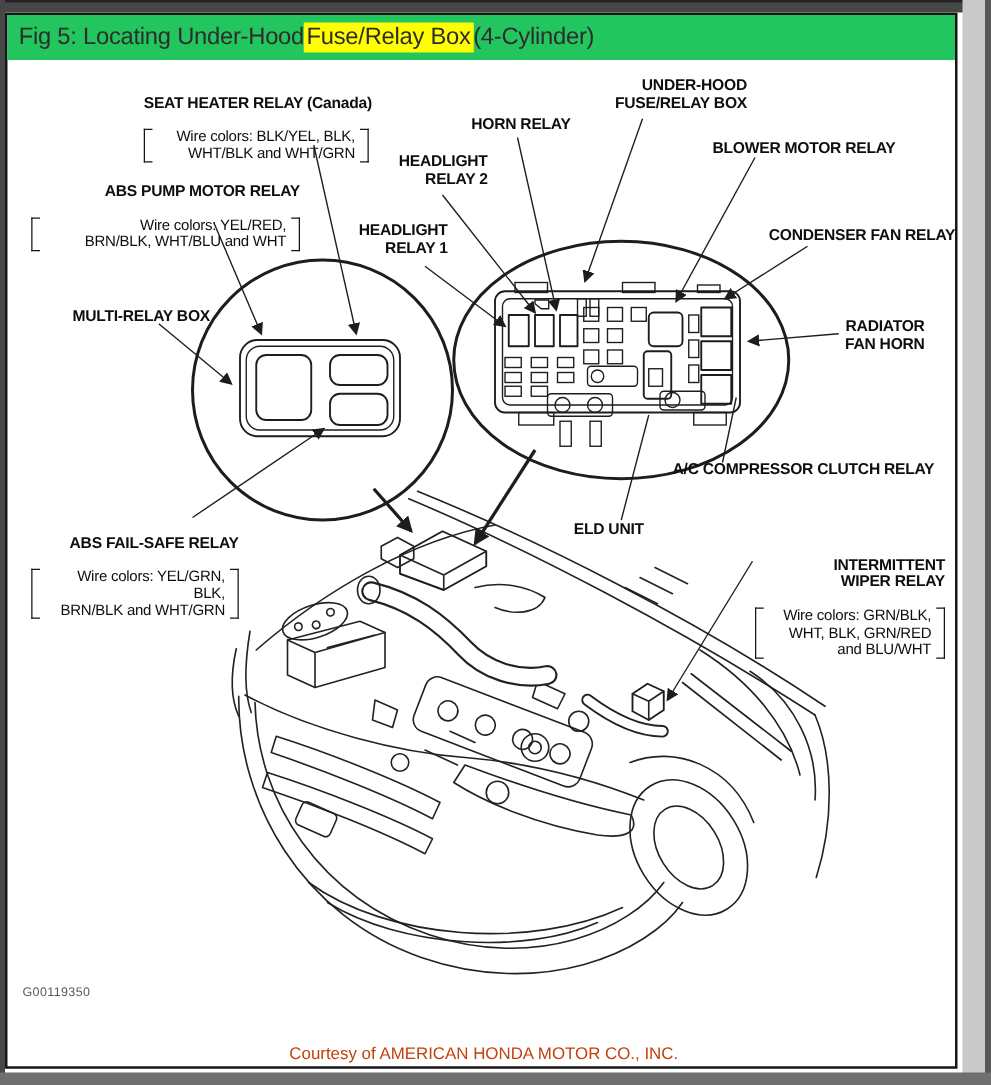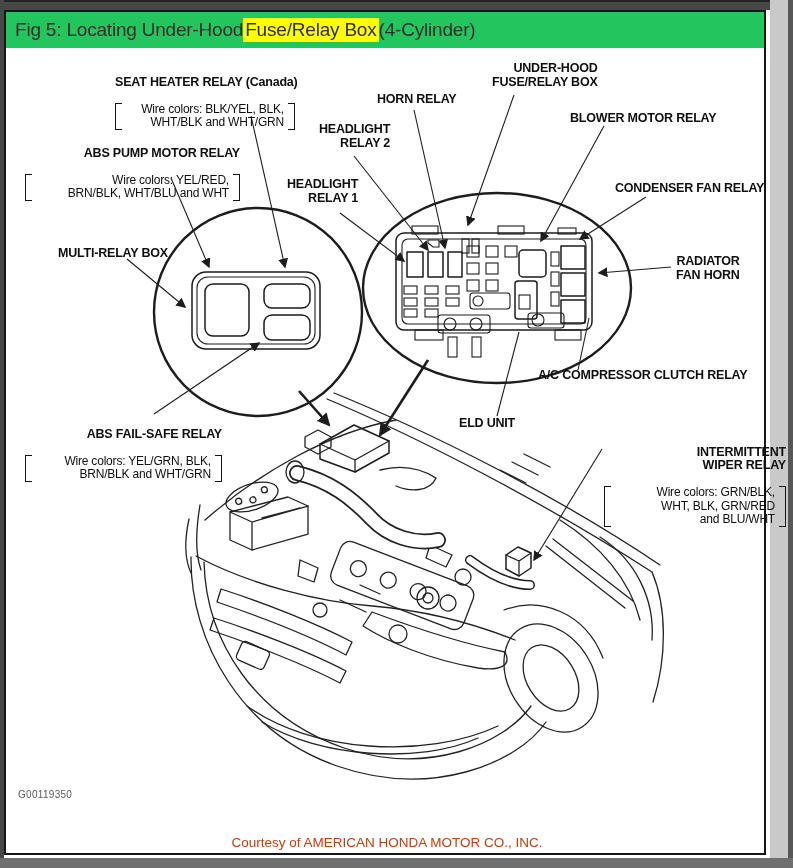--- a/index.html
+++ b/index.html
@@ -244,21 +244,21 @@
       <div class="wire">Wire colors: BLK/YEL, BLK,
 WHT/BLK and WHT/GRN</div>
       <span class="bracket r"></span>
     </div>
   </div>
 
   <div class="lbl" style="left:18px;top:247px;margin-left:40px;">MULTI-RELAY BOX</div>
 
   <div class="lbl" style="left:25px;top:414px;">
     <div>ABS FAIL-SAFE RELAY</div>
-    <div class="wire-row" style="width:197px;">
+    <div class="wire-row" style="width:166px;">
       <span class="bracket l"></span>
       <div class="wire">Wire colors: YEL/GRN, BLK,
 BRN/BLK and WHT/GRN</div>
       <span class="bracket r"></span>
     </div>
   </div>
 
   <div class="lbl" style="left:287px;top:178px;">HEADLIGHT
 RELAY 1</div>
 
@@ -277,21 +277,21 @@
   <div class="lbl" style="left:676px;top:255px;">RADIATOR
 FAN HORN</div>
 
   <div class="lbl" style="left:538px;top:369px;">A/C COMPRESSOR CLUTCH RELAY</div>
 
   <div class="lbl" style="left:459px;top:417px;">ELD UNIT</div>
 
   <div class="lbl" style="left:604px;top:432px;">
     <div>INTERMITTENT
 WIPER RELAY</div>
-    <div class="wire-row" style="width:182px;">
+    <div class="wire-row" style="width:152px;">
       <span class="bracket l"></span>
       <div class="wire">Wire colors: GRN/BLK,
 WHT, BLK, GRN/RED
 and BLU/WHT</div>
       <span class="bracket r"></span>
     </div>
   </div>
 
   <div class="figure-id">G00119350</div>
 

